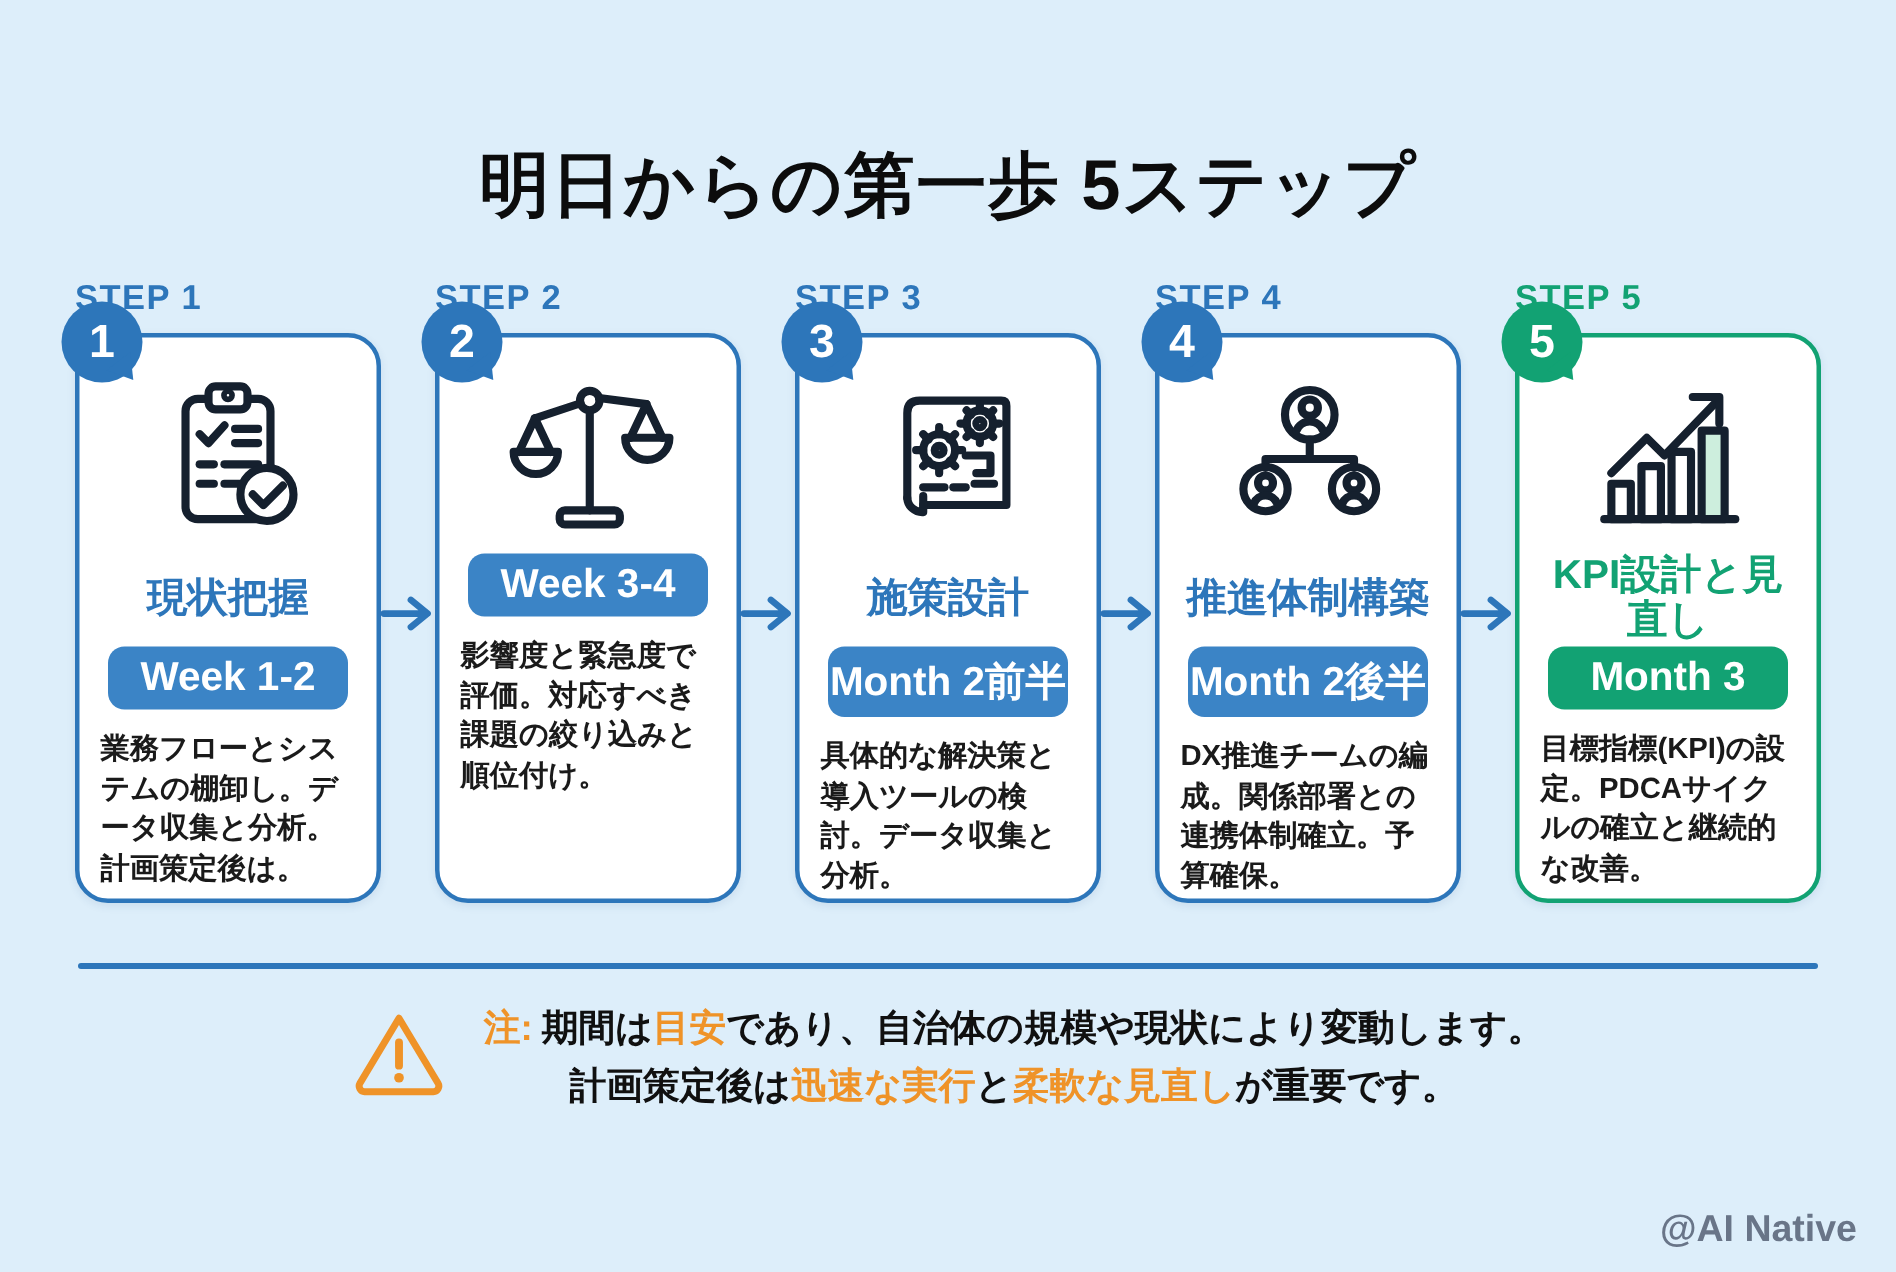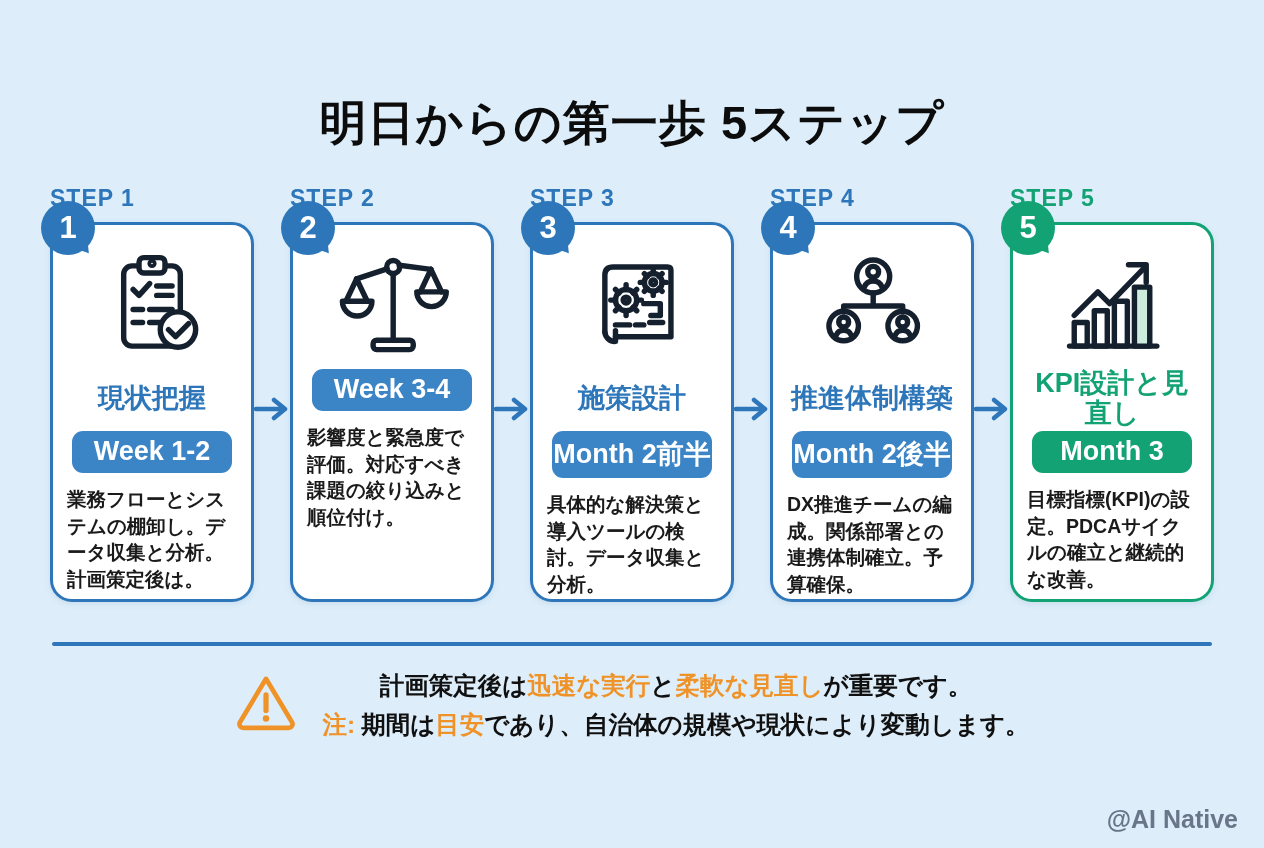--- a/index.html
+++ b/index.html
@@ -335,18 +335,18 @@
 
 <div class="note">
   <div class="warn-icon">
     <svg viewBox="0 0 100 100">
       <path d="M50 11 L92 81 a6 6 0 0 1 -5 9 H13 a6 6 0 0 1 -5 -9 Z" fill="none" stroke="#ef9328" stroke-width="7.5" stroke-linejoin="round"></path>
       <line x1="50" y1="37" x2="50" y2="62" stroke="#ef9328" stroke-width="8.5" stroke-linecap="round"></line>
       <circle cx="50" cy="75" r="5.2" fill="#ef9328"></circle>
     </svg>
   </div>
   <div class="note-text">
+    <p class="note-line"><span class="orange note-prefix">注:</span><span>期間は</span><span class="orange">目安</span><span>であり、自治体の規模や現状により変動します。</span></p>
     <p class="note-line"><span>計画策定後は</span><span class="orange">迅速な実行</span><span>と</span><span class="orange">柔軟な見直し</span><span>が重要です。</span></p>
-    <p class="note-line"><span class="orange note-prefix">注:</span><span>期間は</span><span class="orange">目安</span><span>であり、自治体の規模や現状により変動します。</span></p>
   </div>
 </div>
 
 <div class="watermark">@AI Native</div>
 
 </body></html>

